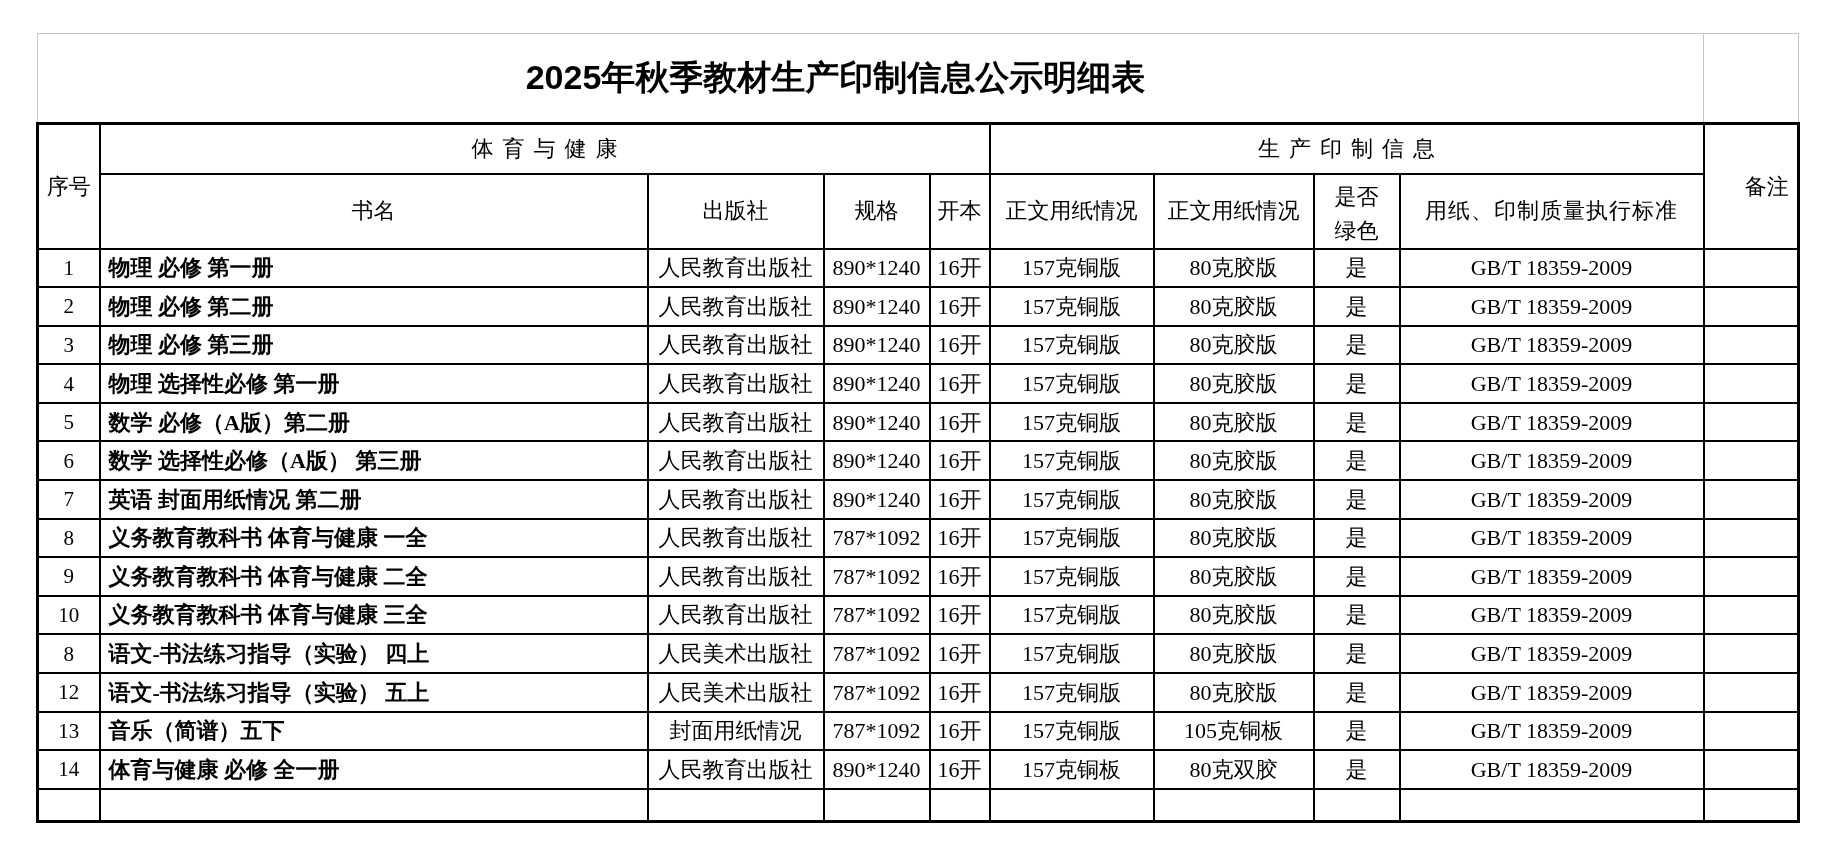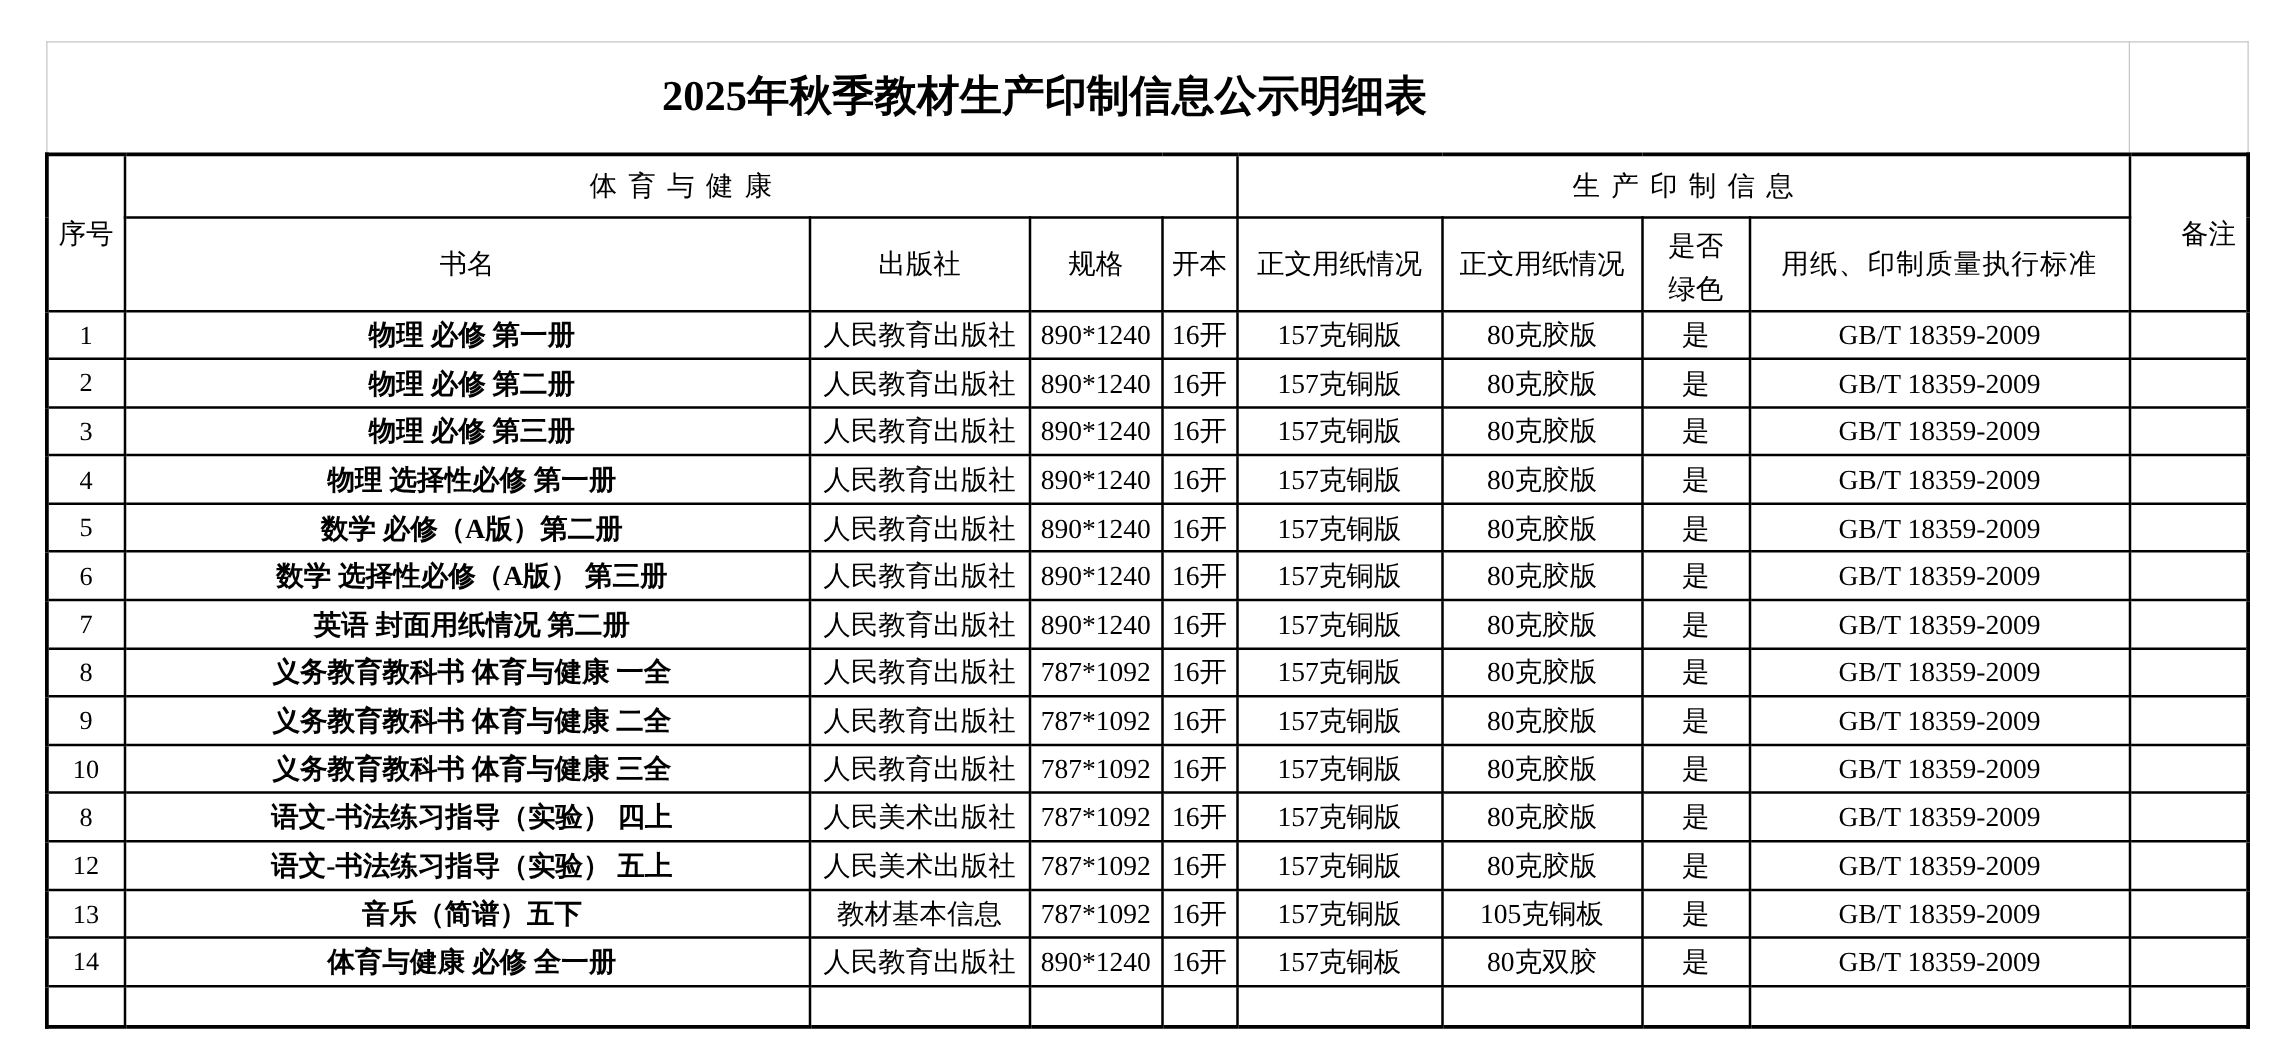--- a/index.html
+++ b/index.html
@@ -26,21 +26,21 @@
     overflow:hidden;
     white-space:nowrap;
   }
   
   tr.title-row td{
     border:1px solid #c6c6c6;
     height:88px;
     background:#fff;
   }
   td.t-main{
-    font-family:Liberation Serif, serif;
+    font-family:Liberation Sans, sans-serif;
     font-weight:bold;
     font-size:34px;
     padding-right:70px;
   }
   
   tr.h1 td, tr.h2 td, tbody.data td{
     border:2px solid #000;
   }
   tr.h1 td{border-top:3px solid #000;}
   tr.h1{height:50px;}
@@ -53,21 +53,21 @@
   td.group{letter-spacing:9px;padding-left:9px;}
   td.green-h{
     vertical-align:top;
     padding-top:5px;
     line-height:34px;
     height:63px;
     margin-top:36px;
   }
   td.std-h{letter-spacing:1px;}
   tbody.data td.c-book{
-    text-align:center;
+    text-align:left;
     padding-left:8px;
     font-weight:bold;
   }
   tbody.data td.c-serial{font-size:21px;}
 </style>
 </head>
 <body>
 
 <div class="page">
   <table class="sheet">
@@ -249,21 +249,21 @@
           <td>16开</td>
           <td>157克铜版</td>
           <td>80克胶版</td>
           <td>是</td>
           <td>GB/T 18359-2009</td>
           <td class="c-last"></td>
         </tr>
         <tr>
           <td class="c-serial c-first">13</td>
           <td class="c-book">音乐（简谱）五下</td>
-          <td>教材基本信息</td>
+          <td>封面用纸情况</td>
           <td>787*1092</td>
           <td>16开</td>
           <td>157克铜版</td>
           <td>105克铜板</td>
           <td>是</td>
           <td>GB/T 18359-2009</td>
           <td class="c-last"></td>
         </tr>
         <tr>
           <td class="c-serial c-first">14</td>

